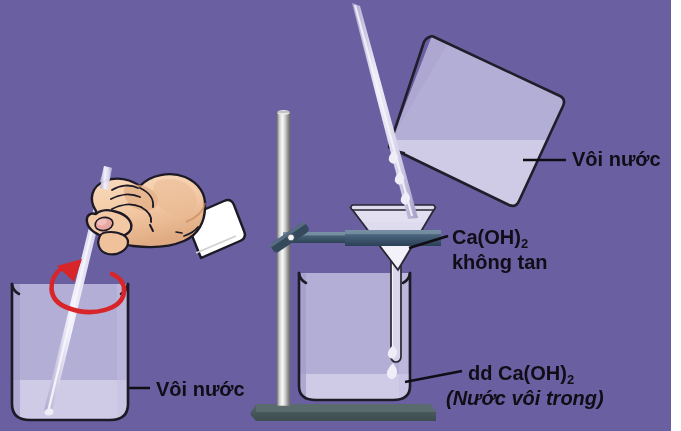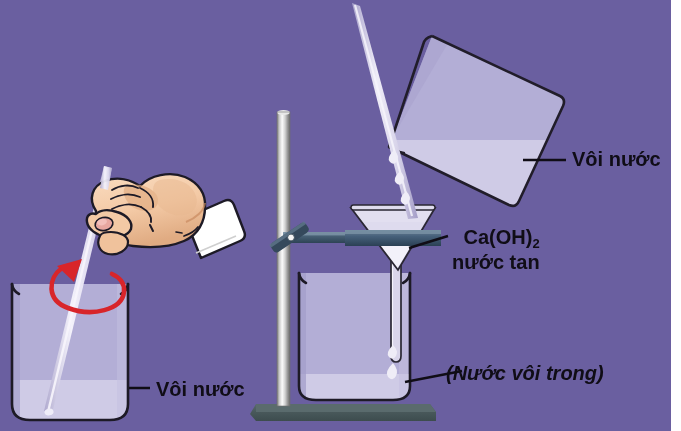--- a/index.html
+++ b/index.html
@@ -33,21 +33,21 @@
     letter-spacing: 0px;
   }
   .lbl sub {
     font-size: 13px;
     font-weight: bold;
     vertical-align: baseline;
     position: relative;
     top: 4px;
   }
   #lbl-voi-nuoc-top  { left: 572px; top: 148px; }
-  #lbl-caoh2        { left: 452px; top: 226px; text-align: right; }
+  #lbl-caoh2        { left: 452px; top: 226px; }
   #lbl-caoh2 .l2    { display: block; }
   #lbl-dd-caoh2     { left: 468px; top: 362px; }
   #lbl-dd-caoh2 .l2 { display: block; margin-left: -22px; font-style: italic; }
   #lbl-voi-nuoc-left{ left: 156px; top: 378px; }
 </style>
 </head>
 <body>
 
 <div id="stage">
 
@@ -274,24 +274,25 @@
       <path d="M104,166 L112,168 L108,190 L100,188 Z" fill="url(#gradStirRod)" opacity="0.95"></path>
     </g>
   </svg>
 
   <div class="lbl" id="lbl-voi-nuoc-top">
     <span>Vôi nước</span>
   </div>
 
   <div class="lbl" id="lbl-caoh2">
     <span><span>Ca(OH)</span><sub>2</sub></span>
-    <span class="l2">nước tan</span>
+    <span class="l2">không tan</span>
   </div>
 
   <div class="lbl" id="lbl-dd-caoh2">
+    <span><span>dd Ca(OH)</span><sub>2</sub></span>
     <span class="l2">(Nước vôi trong)</span>
   </div>
 
   <div class="lbl" id="lbl-voi-nuoc-left">
     <span>Vôi nước</span>
   </div>
 
 </div>
 
 </body></html>

